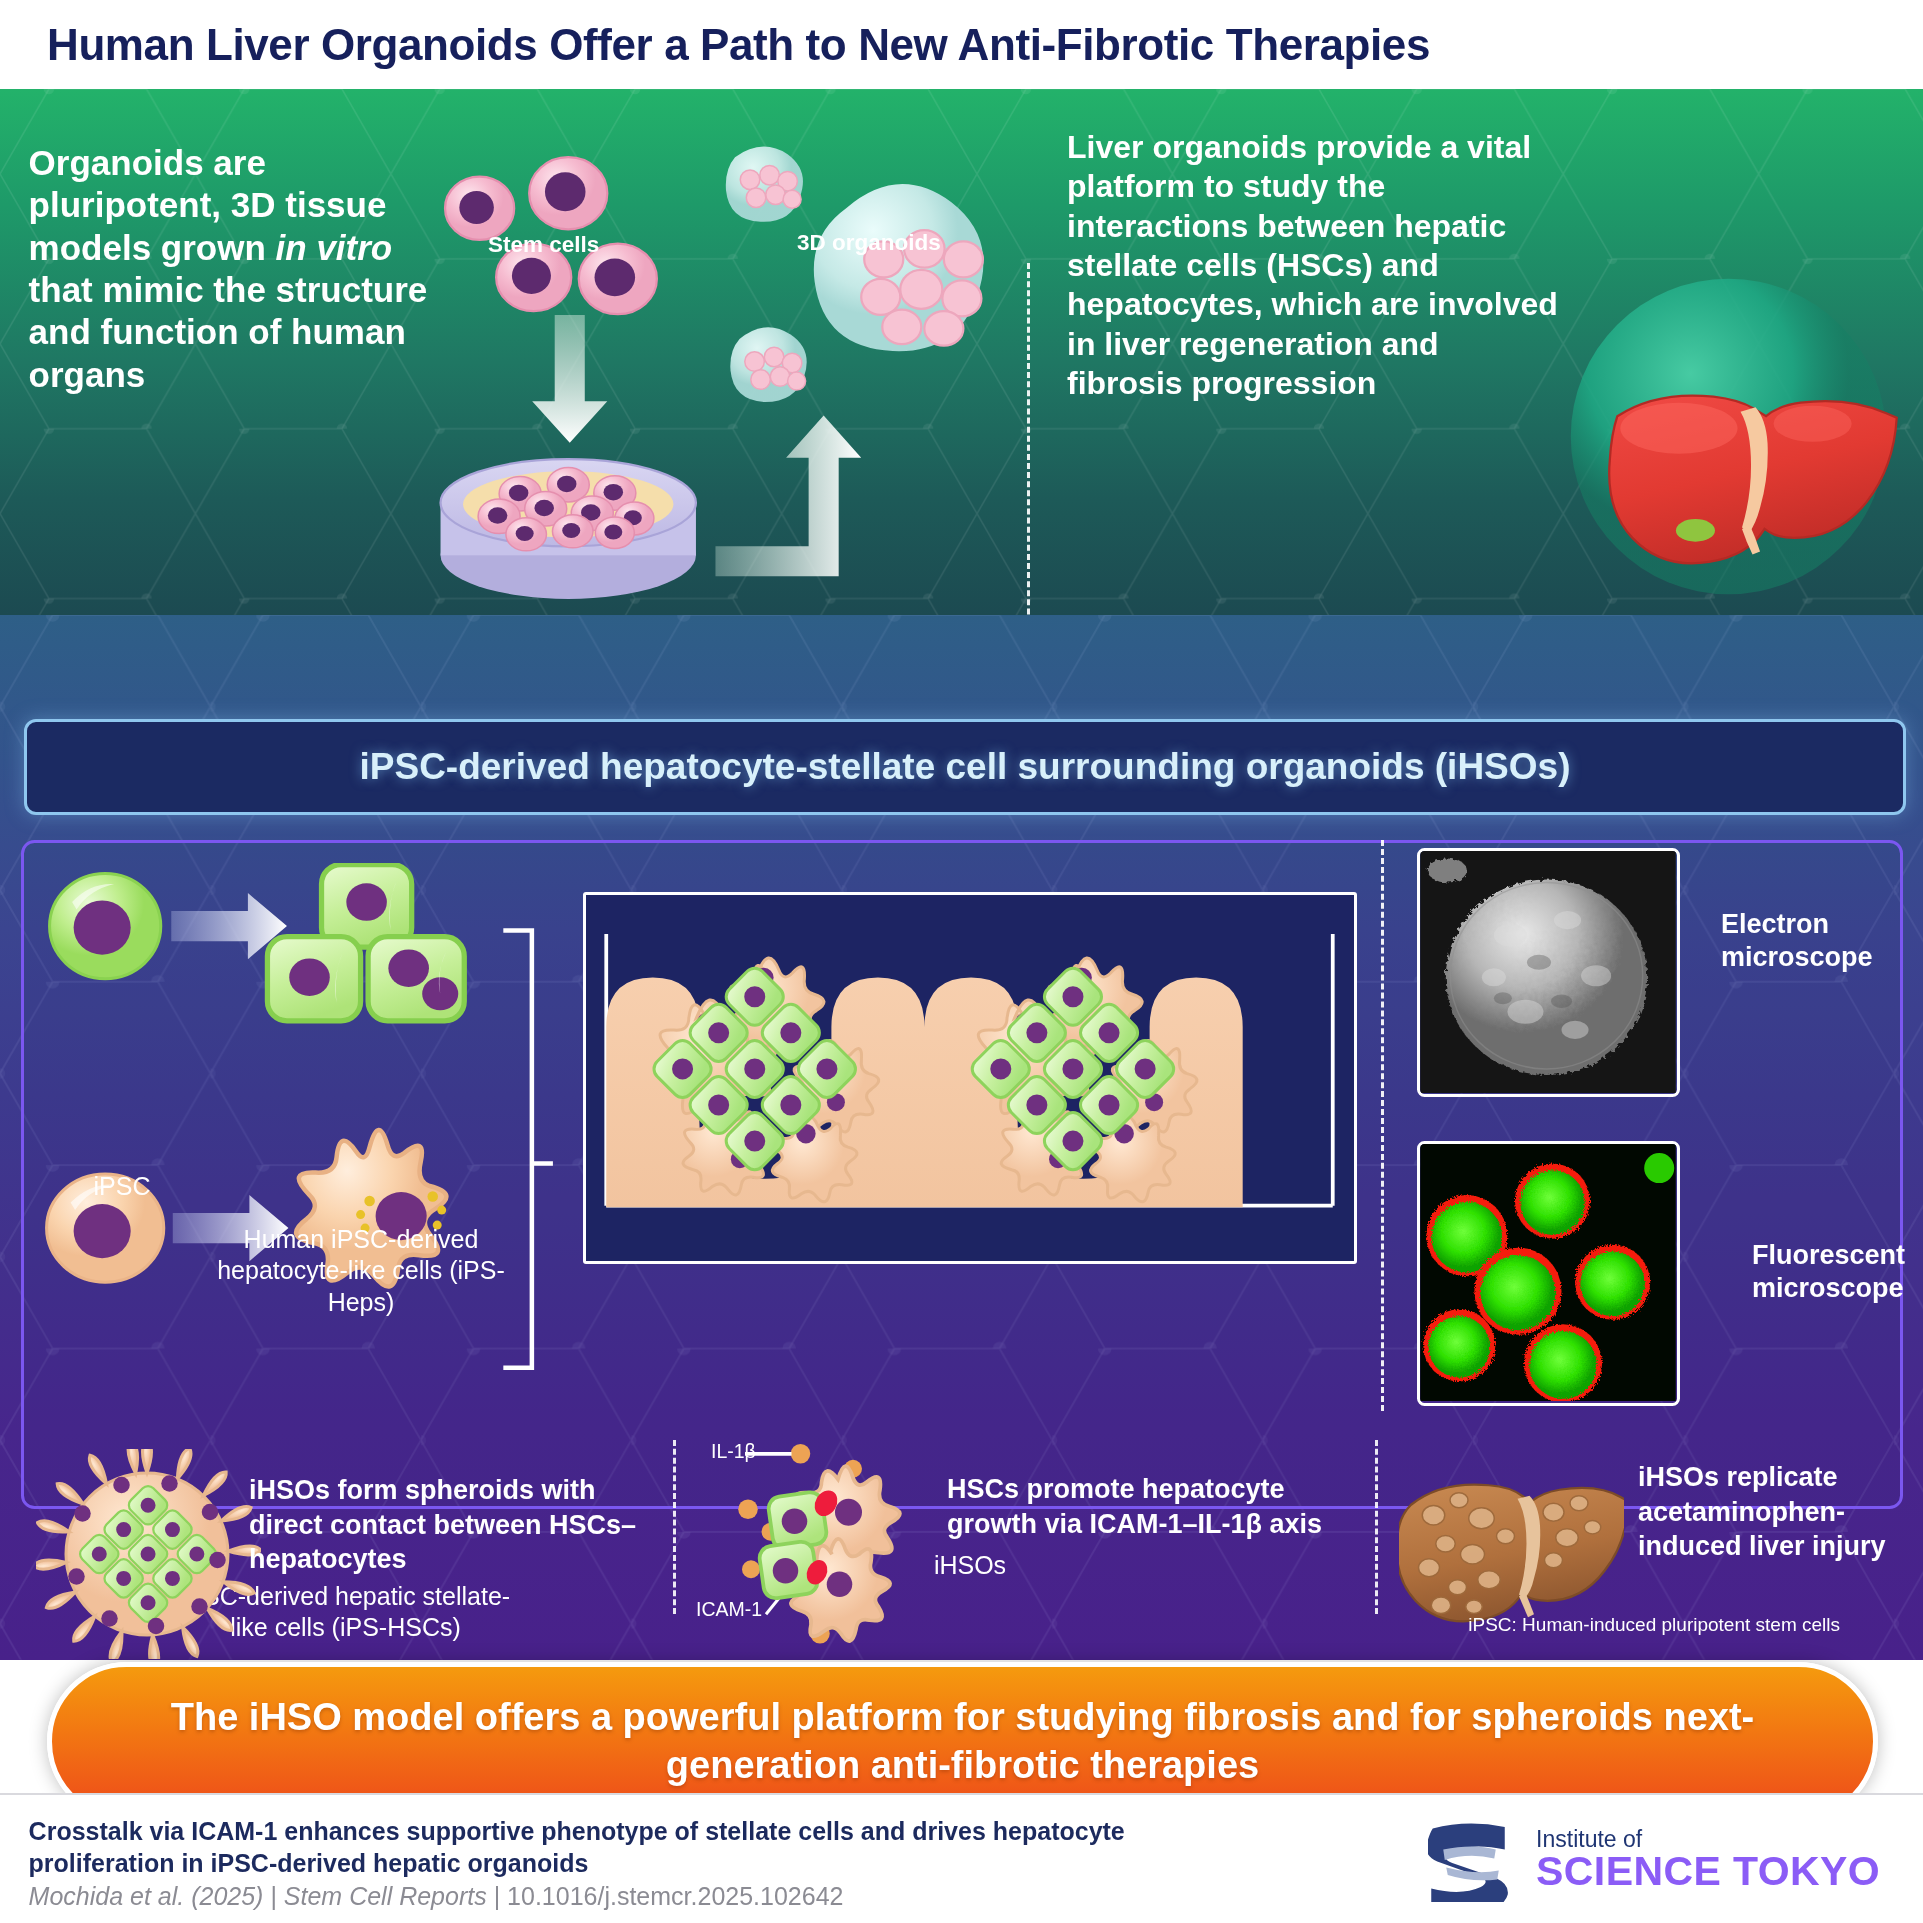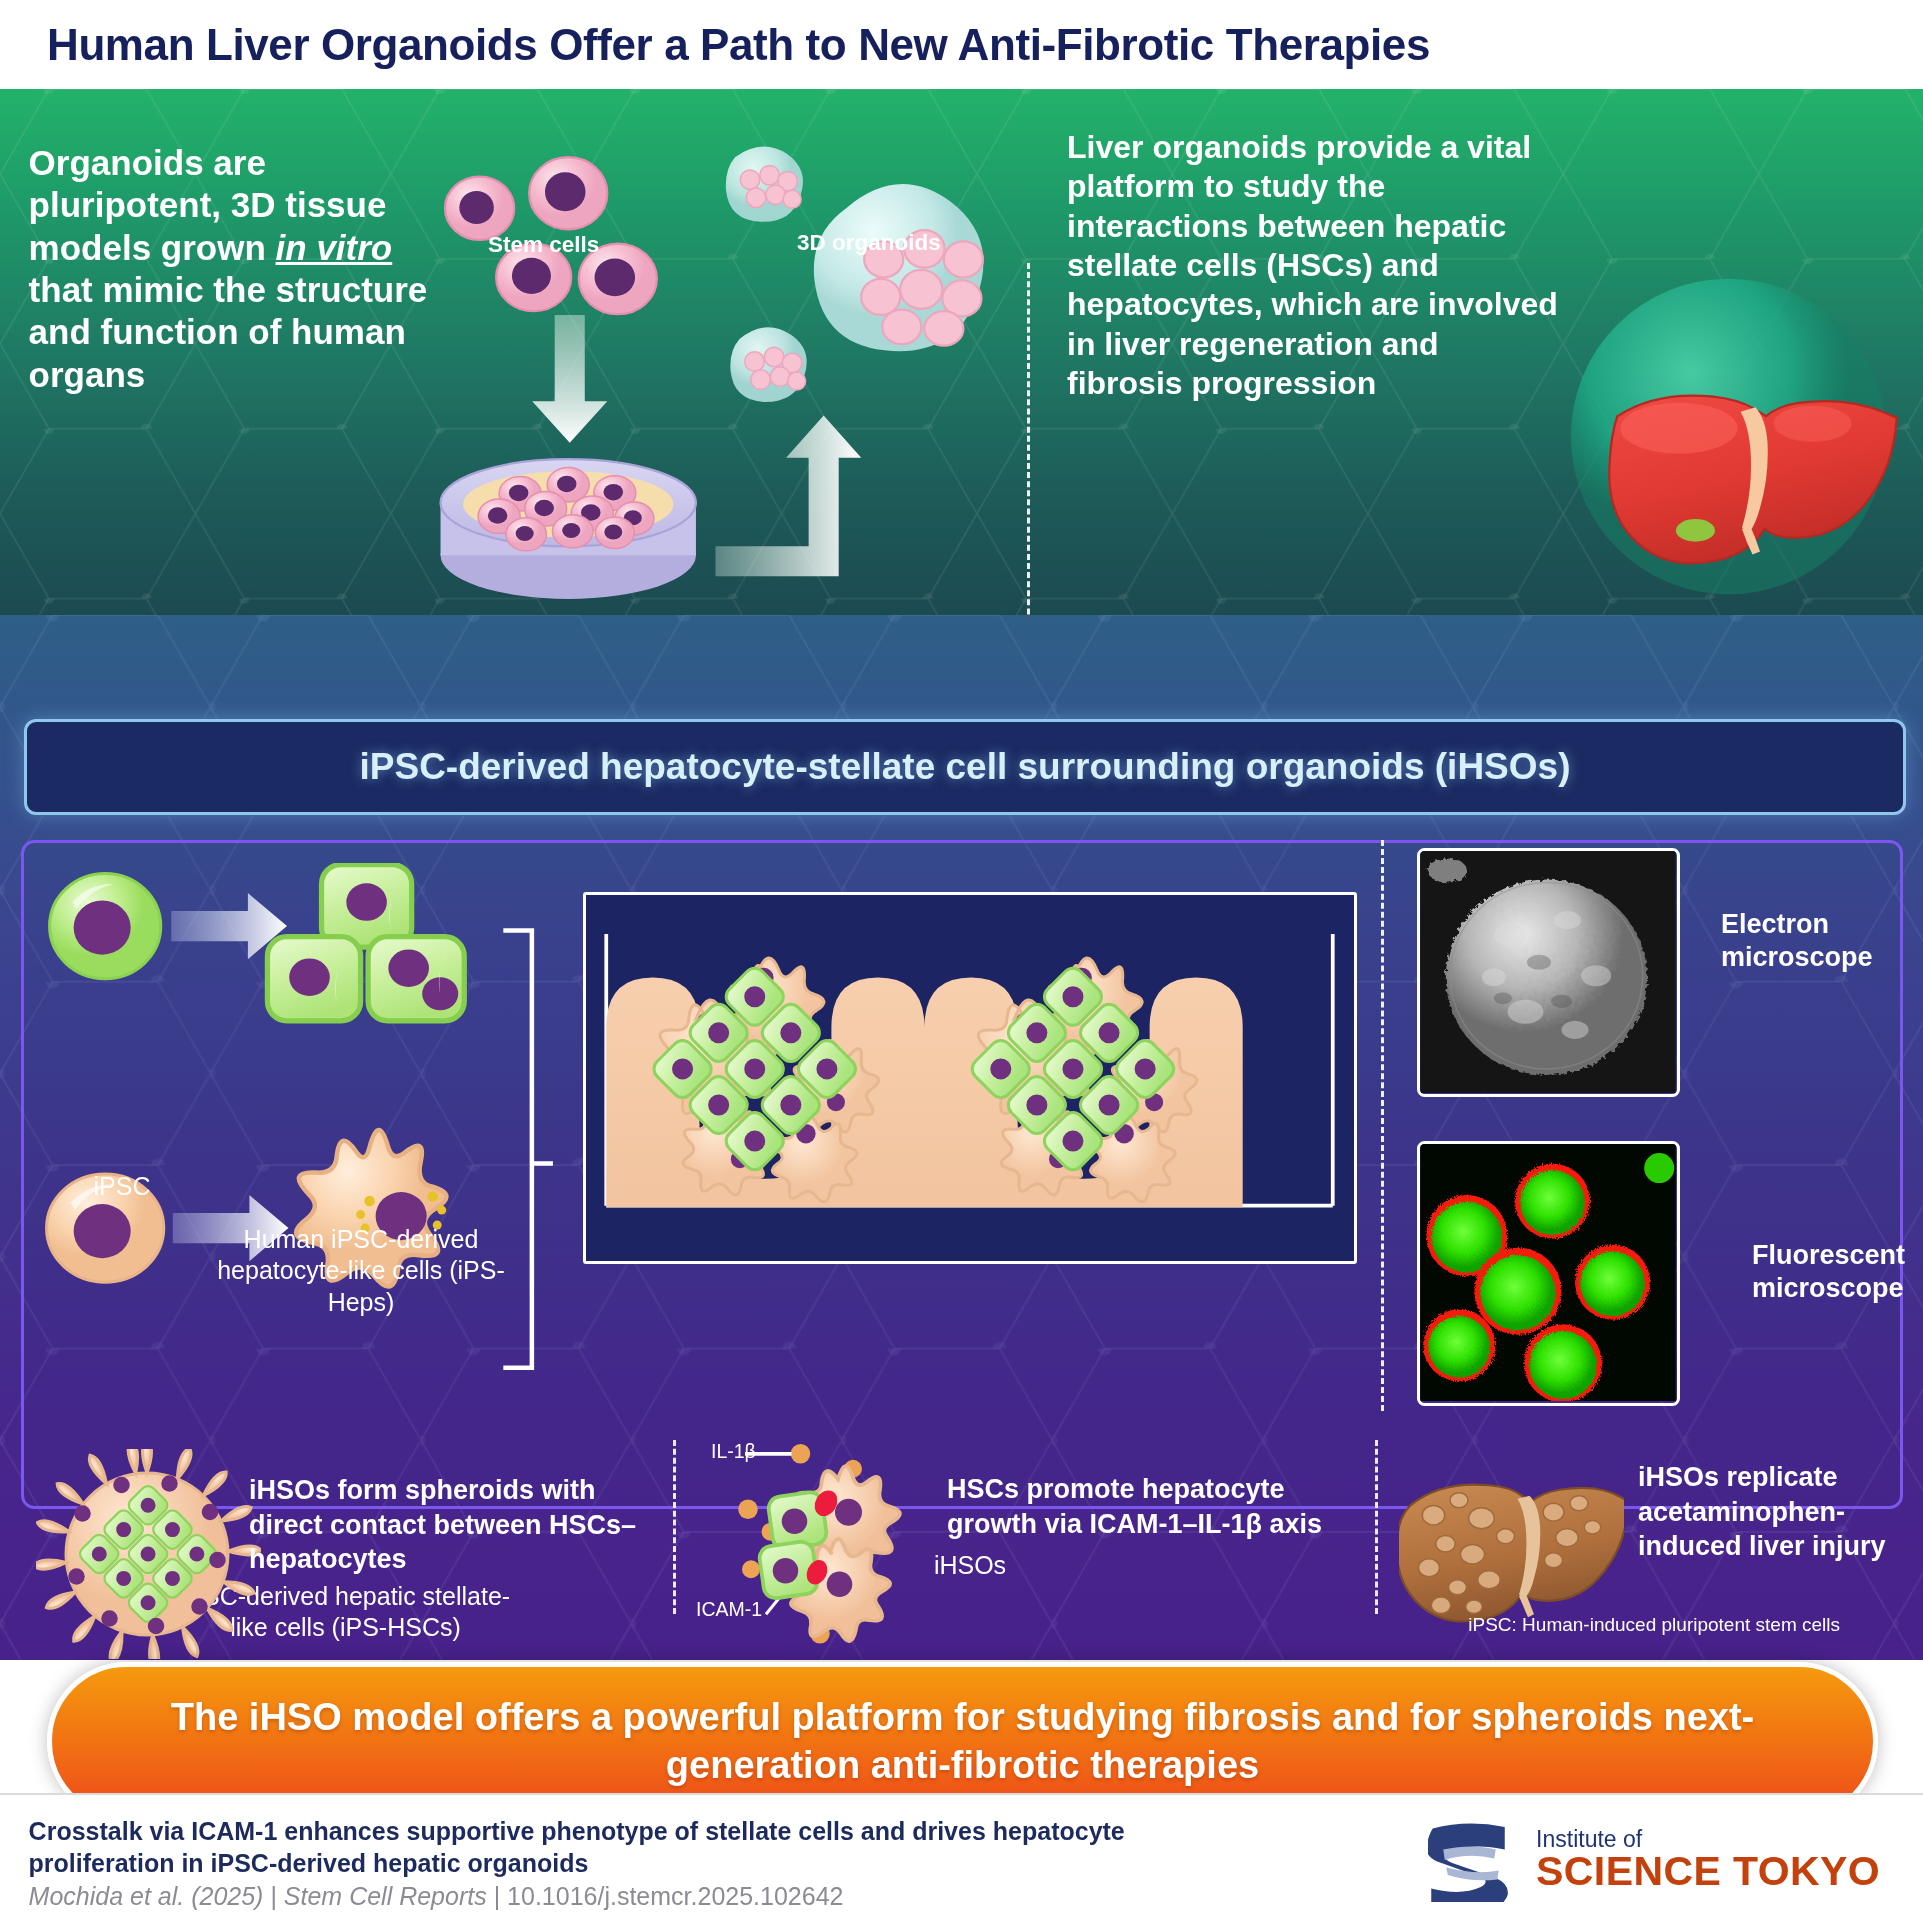--- a/index.html
+++ b/index.html
@@ -26,21 +26,21 @@
   
   .sec-green{
     position:absolute; left:0; top:0; width:1924px; height:526px;
     background:linear-gradient(180deg,#23b26a 0%, #1e9a69 22%, #1f7763 52%, #1d5a58 78%, #1c4a51 100%);
     overflow:hidden;
   }
   .green-left-text{
     position:absolute; left:28.6px; top:53px; width:421px;
     color:#ffffff; font-size:35px; font-weight:bold; line-height:1.21;
   }
-  .green-left-text i{ font-style:italic;text-decoration:underline; }
+  .green-left-text i{ font-style:italic; }
   .green-right-text{
     position:absolute; left:1067px; top:39px; width:496px;
     color:#ffffff; font-size:32px; font-weight:bold; line-height:1.23;
   }
   .dashed-div{
     position:absolute; left:1027px; top:174px; width:0; height:406px;
     border-left:3.8px dashed #ffffff; opacity:.92;
   }
 
   
@@ -137,21 +137,21 @@
   .foot-cite{
     position:absolute; left:28.6px; top:87px;
     color:#8b8b93; font-size:25px;
   }
   .foot-cite i{ font-style:italic;text-align:right; }
   .logo{
     position:absolute; right:44px; top:22.5px; display:flex; align-items:center; gap:19.5px;
   }
   .logo-text{ display:flex; flex-direction:column; line-height:1; }
   .logo-text .l1{ font-size:23px; color:#1f3573; }
-  .logo-text .l2{ font-size:41px; color:#c2410c; font-weight:bold; letter-spacing:0.4px; }
+  .logo-text .l2{ font-size:41px; color:#8b5cf6; font-weight:bold; letter-spacing:0.4px; }
 </style>
 </head>
 <body>
 
 <div class="title-bar">
   <h1>Human Liver Organoids Offer a Path to New Anti-Fibrotic Therapies</h1>
 </div>
 
 <div class="graphic">
 

